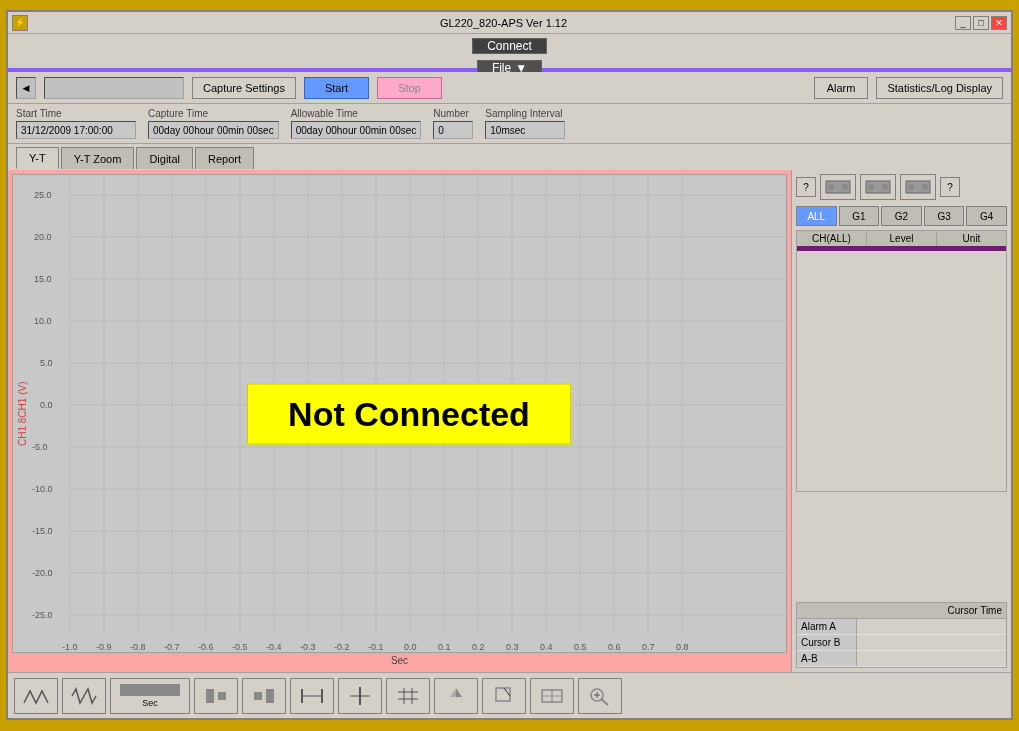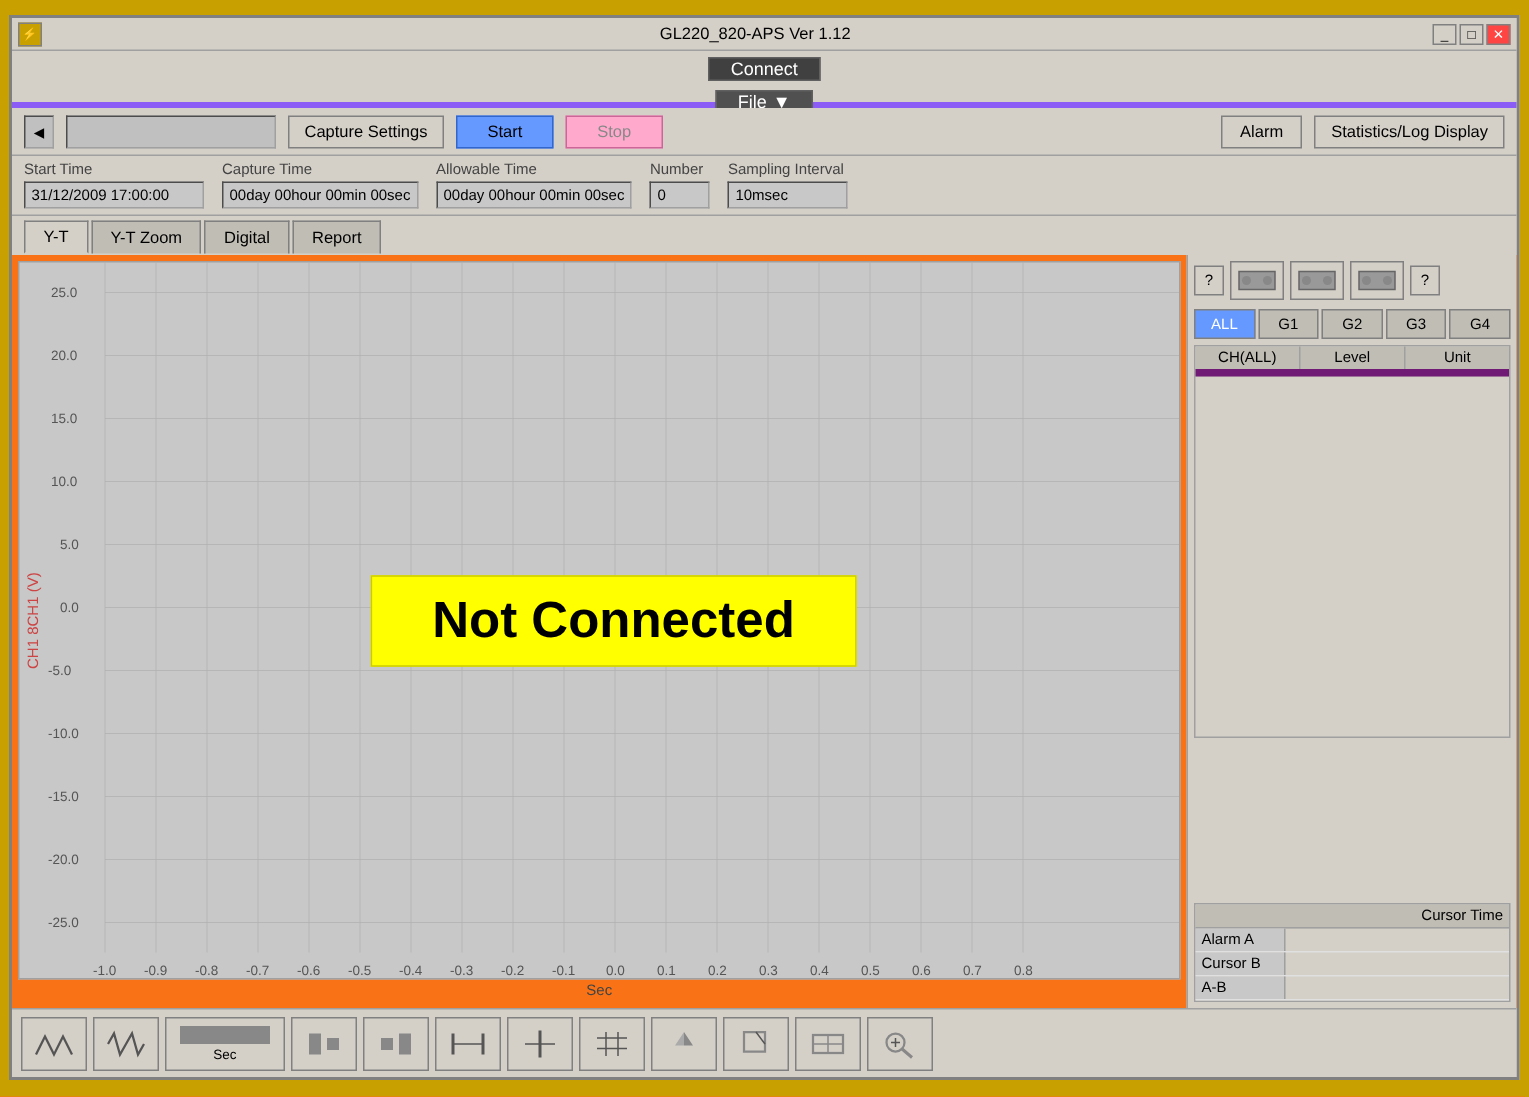--- a/index.html
+++ b/index.html
@@ -206,21 +206,21 @@
       align-items: center;
     }
     .tab.active {
       background: #d4d0c8;
       border-bottom: 1px solid #d4d0c8;
     }
 
     #main-area {
       display: flex;
       flex: 1;
-      background: #f97316;
+      background: #fca5a5;
       overflow: hidden;
       justify-content: space-between;
     }
 
     #chart-area {
       flex: 1;
       display: flex;
       flex-direction: column;
       padding: 4px;
       position: relative;

